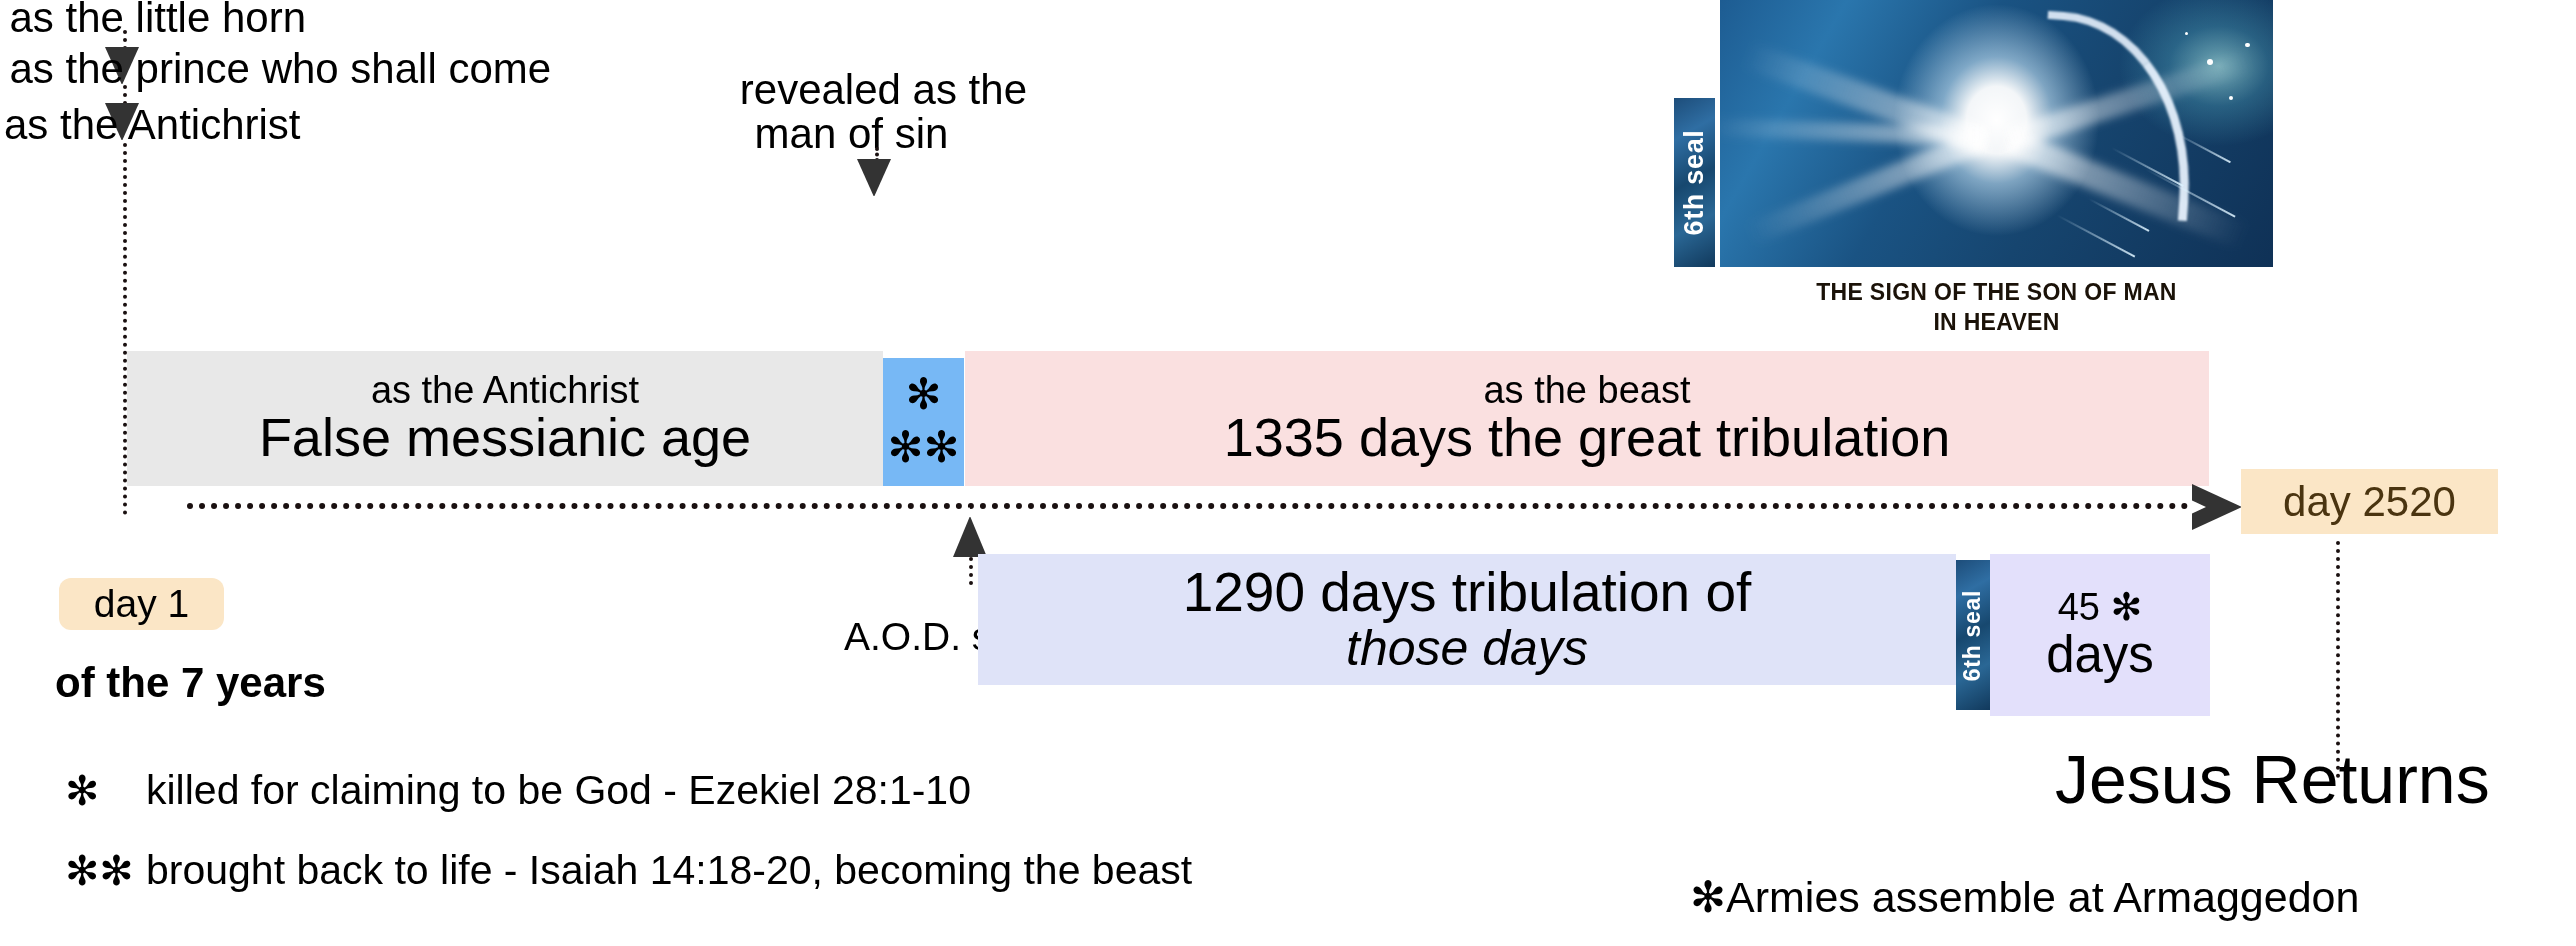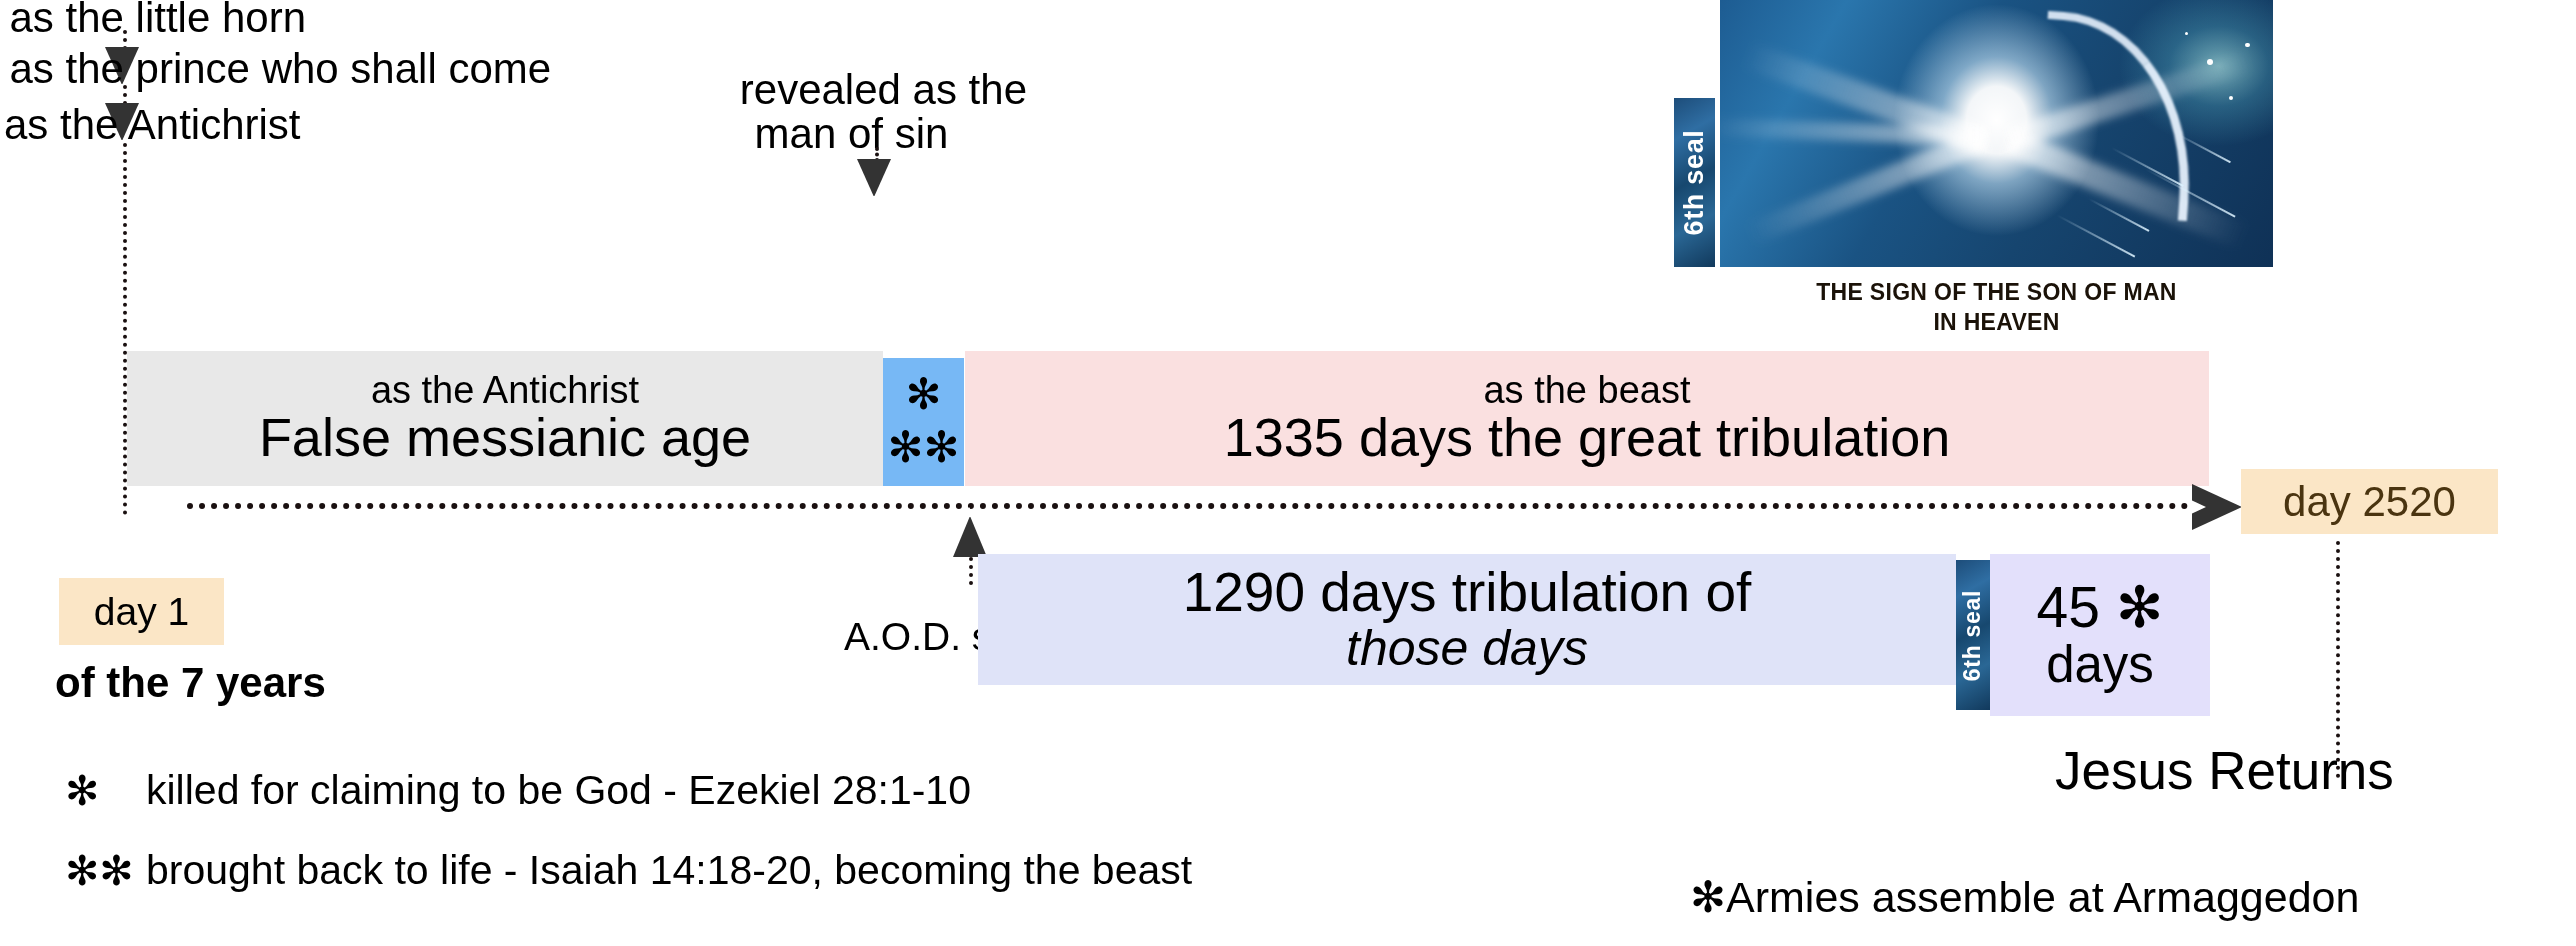--- a/index.html
+++ b/index.html
@@ -180,21 +180,21 @@
     font-size:23px;
     font-weight:bold;
     letter-spacing:0.3px;
     line-height:1.25;
     color:#1b1208;
     font-family:"Liberation Sans", sans-serif;
   }
 
   
   .foot{font-size:41px;white-space:nowrap;}
-  .big{font-size:53px;white-space:nowrap;}
+  .big{font-size:68px;white-space:nowrap;}
 </style>
 </head>
 <body>
 
 <div id="stage">
 
   <div class="abs lbl" style="left:9.5px;top:-4px;">as the little horn</div>
 
   <div class="abs vdot" style="left:123px;top:30px;height:20px;"></div>
   <div class="abs" style="left:105px;top:47px;">
@@ -271,21 +271,21 @@
     <div class="arrow-right">
       <div class="arrow-right-notch"></div>
     </div>
   </div>
 
   <div class="abs pill pill-brown" style="left:2241px;top:469px;width:257px;height:65px;">
     <span>day 2520</span>
   </div>
   <div class="abs vdot" style="left:2336px;top:541px;height:237px;"></div>
 
-  <div class="abs pill" style="left:59px;top:578px;width:165px;height:67px;">
+  <div class="abs pill" style="left:59px;top:578px;width:165px;height:52px;border-radius:12px;">
     <span>day 1</span>
   </div>
   <div class="abs" style="left:55px;top:659px;font-size:42px;font-weight:bold;white-space:nowrap;">of the 7 years</div>
 
   <div class="abs" style="left:953px;top:516px;">
     <div class="arrow-up">
       <div class="arrow-up-notch"></div>
     </div>
   </div>
   <div class="abs vdot" style="left:969px;top:557px;height:28px;"></div>
@@ -294,21 +294,21 @@
   <div class="abs bar bar-lav" style="left:978px;top:554px;width:978px;height:131px;">
     <div class="bar-main" style="font-size:55px;">1290 days tribulation of</div>
     <div class="bar-main" style="font-size:50px;font-style:italic;">those days</div>
   </div>
 
   <div class="abs seal-tab small" style="left:1956px;top:560px;width:34px;height:150px;">
     <span>6th seal</span>
   </div>
 
   <div class="abs bar bar-lav2" style="left:1990px;top:554px;width:220px;height:162px;">
-    <div class="bar-main" style="font-size:57px;">45 ✻</div>
+    <div class="bar-main" style="font-size:38px;">45 ✻</div>
     <div class="bar-main" style="font-size:51px;">days</div>
   </div>
 
   <div class="abs big" style="left:2055px;top:740px;">Jesus Returns</div>
 
   <div class="abs foot" style="left:65px;top:767px;">✻</div>
   <div class="abs foot" style="left:146px;top:767px;">killed for claiming to be God - Ezekiel 28:1-10</div>
 
   <div class="abs foot" style="left:65px;top:847px;">✻✻</div>
   <div class="abs foot" style="left:146px;top:847px;">brought back to life - Isaiah 14:18-20, becoming the beast</div>

